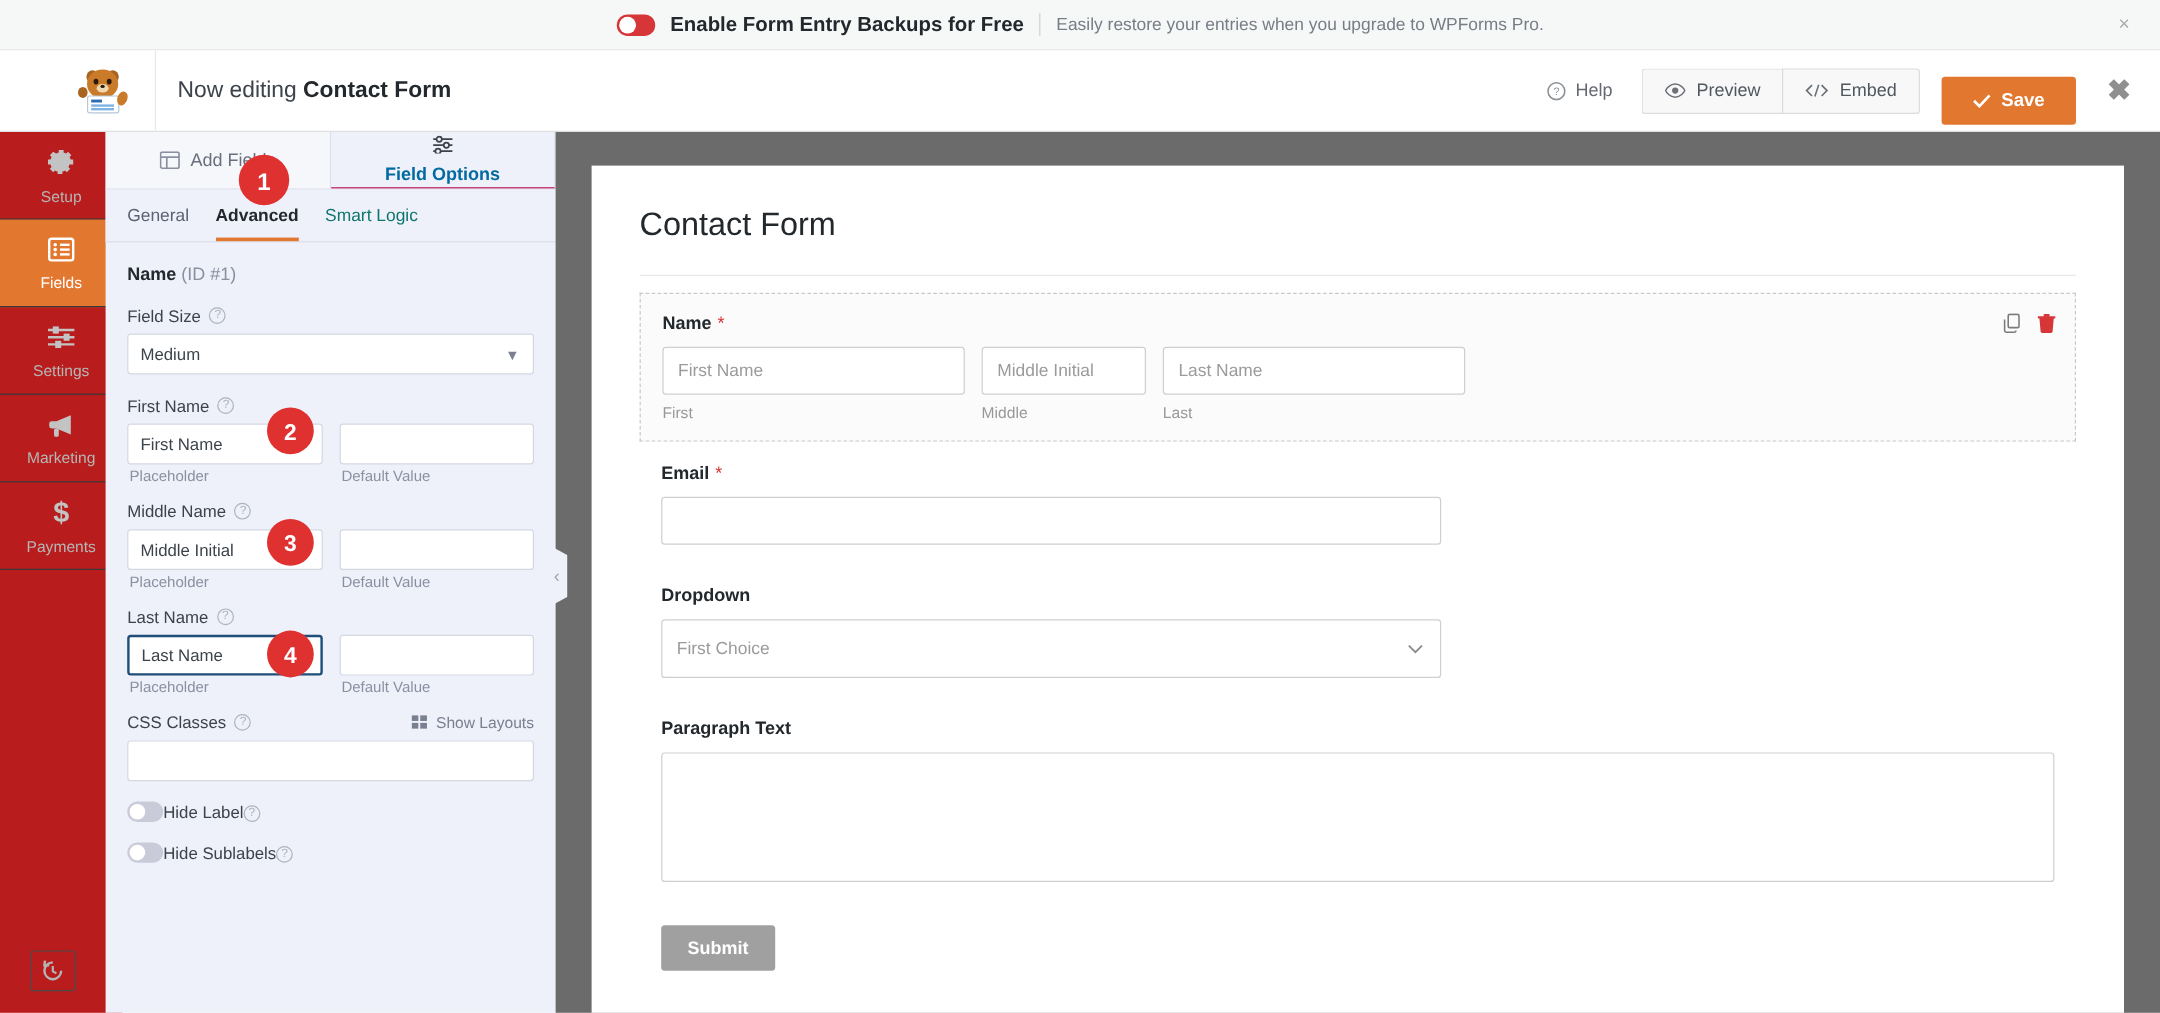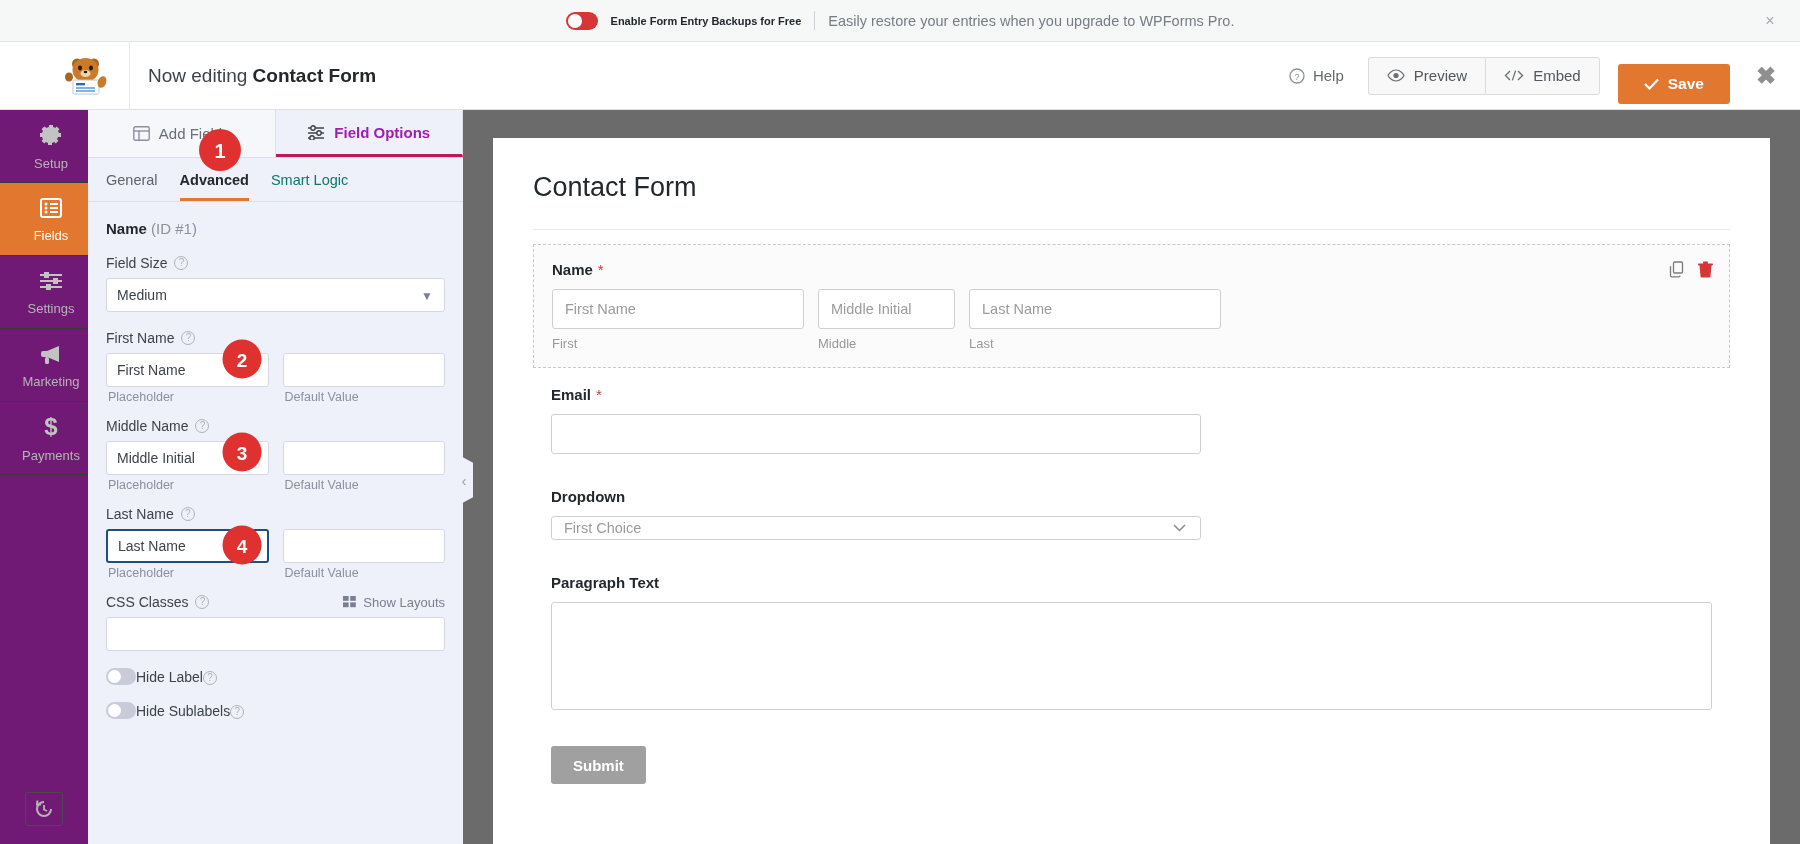--- a/index.html
+++ b/index.html
@@ -19,21 +19,21 @@
   }
   .notice-inner { display: flex; align-items: center; gap: 13px; }
   .notice-toggle {
     width: 32px; height: 18px; border-radius: 9px;
     background: #d63638; position: relative; flex: none;
   }
   .notice-toggle::after {
     content: ""; position: absolute; top: 2px; left: 2px;
     width: 14px; height: 14px; border-radius: 50%; background: #fff;
   }
-  .notice-strong { font-size: 11px; font-weight: bold; color: #23282d; }
+  .notice-strong { font-size: 17px; font-weight: bold; color: #23282d; }
   .notice-sep { width: 1px; height: 19px; background: #cdd0d4; }
   .notice-sub { font-size: 14.5px; color: #777d85; }
   .notice-close {
     position: absolute; right: 22px; top: 13px;
     width: 16px; height: 16px; color: #a7aaad; font-size: 16px; line-height: 16px;
     text-align: center; cursor: pointer;
   }
 
   
   .editor-header {
@@ -73,21 +73,21 @@
     border: none; cursor: pointer; margin-top: 17px;
   }
   .btn-close-x {
     margin-left: 26px; font-size: 24px; color: #8f8f8f; cursor: pointer;
     font-weight: bold; line-height: 1;
   }
 
   
   .rail {
     position: absolute; top: 110px; left: 0; width: 102px; height: 734px;
-    background: #701a75;
+    background: #b91c1c;
   }
   .rail-item {
     height: 73px; display: flex; flex-direction: column;
     align-items: center; justify-content: center; gap: 5px;
     color: #b5b5b5; font-size: 13px; cursor: pointer;
     border-bottom: 1px solid #393939;
   }
   .rail-item.active { background: #e27730; color: #ffffff; }
   .rail-item .rail-ico { display: block; }
   .rail-bottom {
@@ -107,21 +107,21 @@
   .panel-tabs {
     display: flex; height: 48px; background: #f6f7fb;
     border-bottom: 1px solid #dcdeeb;
   }
   .panel-tab {
     flex: 1; display: flex; align-items: center; justify-content: center; gap: 9px;
     font-size: 15px; color: #6a6f7d; cursor: pointer;
     border-right: 1px solid #dcdeeb;
   }
   .panel-tab.active {
-    background: #eef0fa; color: #a21caf; font-weight: bold; border-bottom: 3px solid #be185d;
+    background: #eef0fa; color: #0369a1; font-weight: bold; border-bottom: 1px solid #be185d; flex-direction: column;
   }
   .subtabs {
     display: flex; gap: 22px; padding: 14px 18px 0 18px;
     border-bottom: 1px solid #dcdeeb; background: #eef0fa;
   }
   .subtab {
     font-size: 14.5px; color: #5c6270; padding-bottom: 10px;
     cursor: pointer; border-bottom: 3px solid transparent;
   }
   .subtab.active { color: #23282d; font-weight: bold; border-bottom-color: #e27730; }
@@ -214,21 +214,21 @@
     background: #fff; display: flex; align-items: center; padding: 0 12px;
     font-size: 14.5px; color: #9b9b9b;
   }
   .name-row { display: flex; gap: 14px; }
   .name-col-first  { width: 252px; }
   .name-col-middle { width: 137px; }
   .name-col-last   { width: 252px; }
   .sublabel { font-size: 13px; color: #999999; margin-top: 7px; }
   .pv-input.medium { width: 650px; }
   .pv-select {
-    width: 650px; height: 24px; border: 1px solid #cfcfcf; border-radius: 3px;
+    width: 650px; height: 49px; border: 1px solid #cfcfcf; border-radius: 3px;
     background: #fff; display: flex; align-items: center; justify-content: space-between;
     padding: 0 14px 0 12px; font-size: 14.5px; color: #9b9b9b;
   }
   .pv-textarea {
     width: 100%; height: 108px; border: 1px solid #cfcfcf; border-radius: 3px; background: #fff;
   }
   .field-tools {
     position: absolute; right: 16px; top: 16px; display: flex; gap: 12px; align-items: center;
   }
   .tool-ico { cursor: pointer; }

